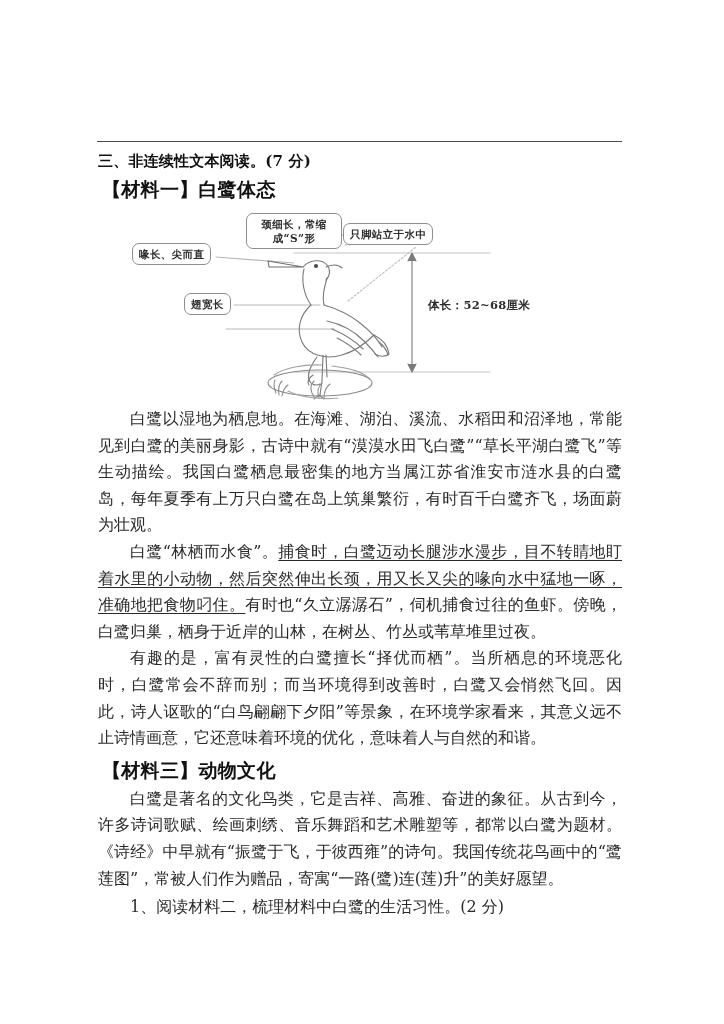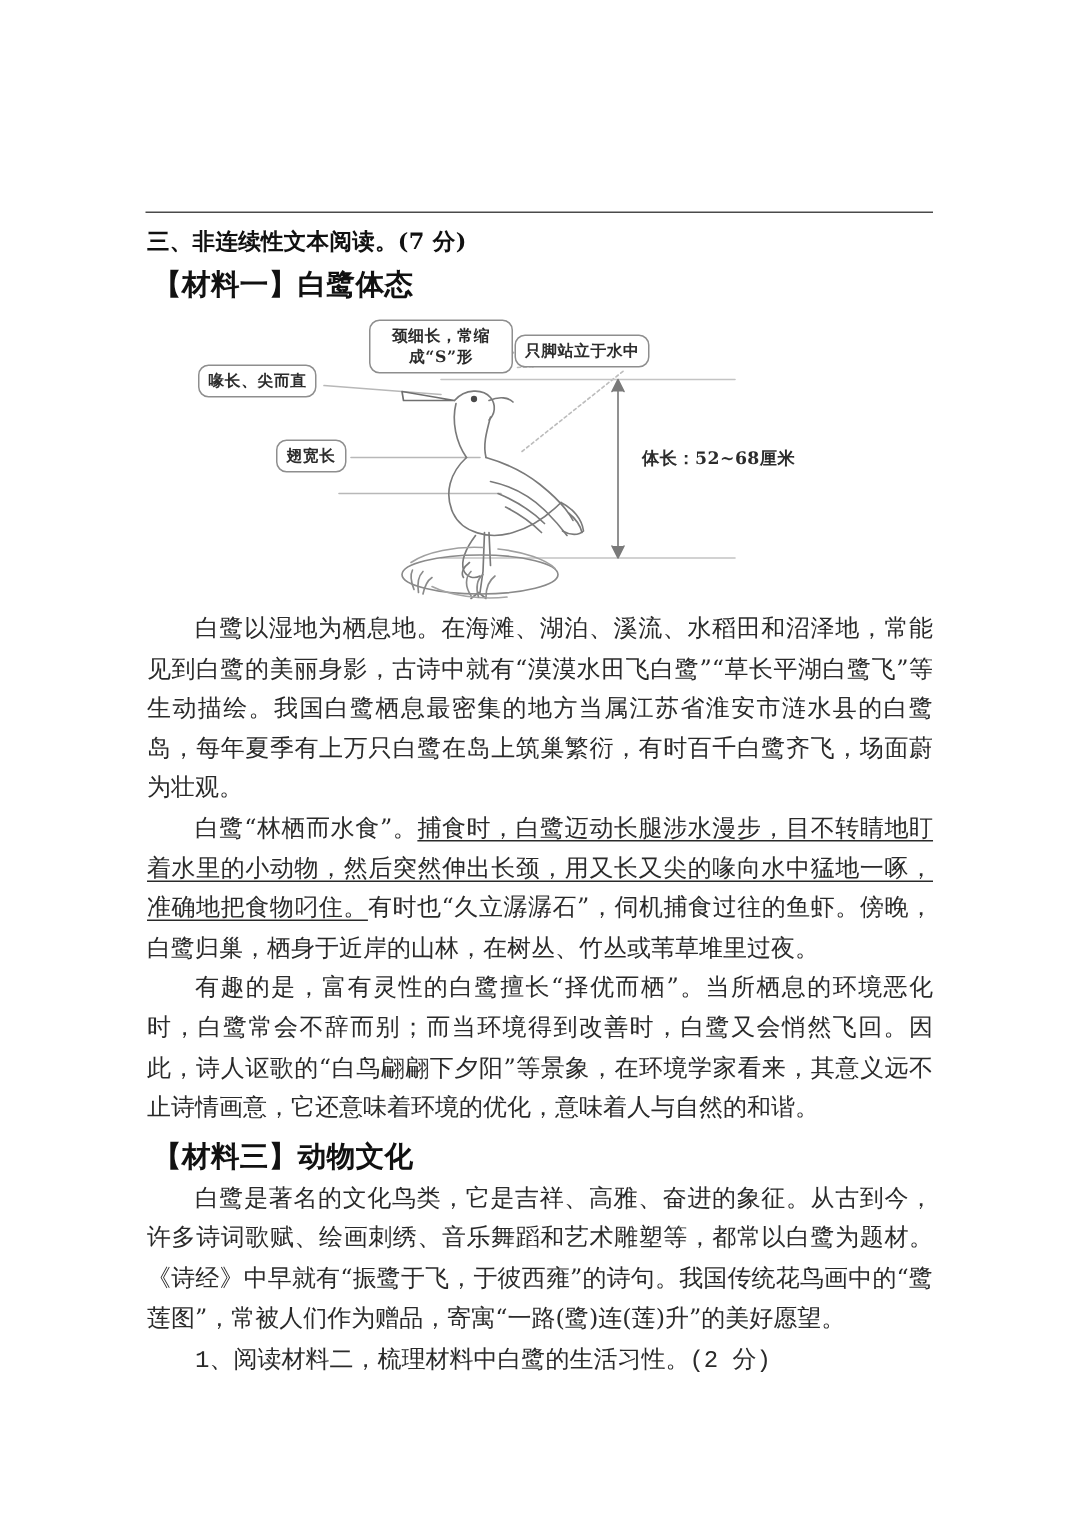--- a/index.html
+++ b/index.html
@@ -65,21 +65,20 @@
     font-size: 16px;
     line-height: 26.6px;
     text-align: justify;
     text-justify: inter-ideograph;
     margin: 0;
     text-indent: 2em;
     color: #2a2a2a;
   }
   p.body.q {
     margin-top: 2px;
-    font-family: Liberation Mono, monospace;
   }
   .u {
     text-decoration: underline;
     text-underline-offset: 3px;
   }
 
   
   .figure {
     position: relative;
     width: 524px;

